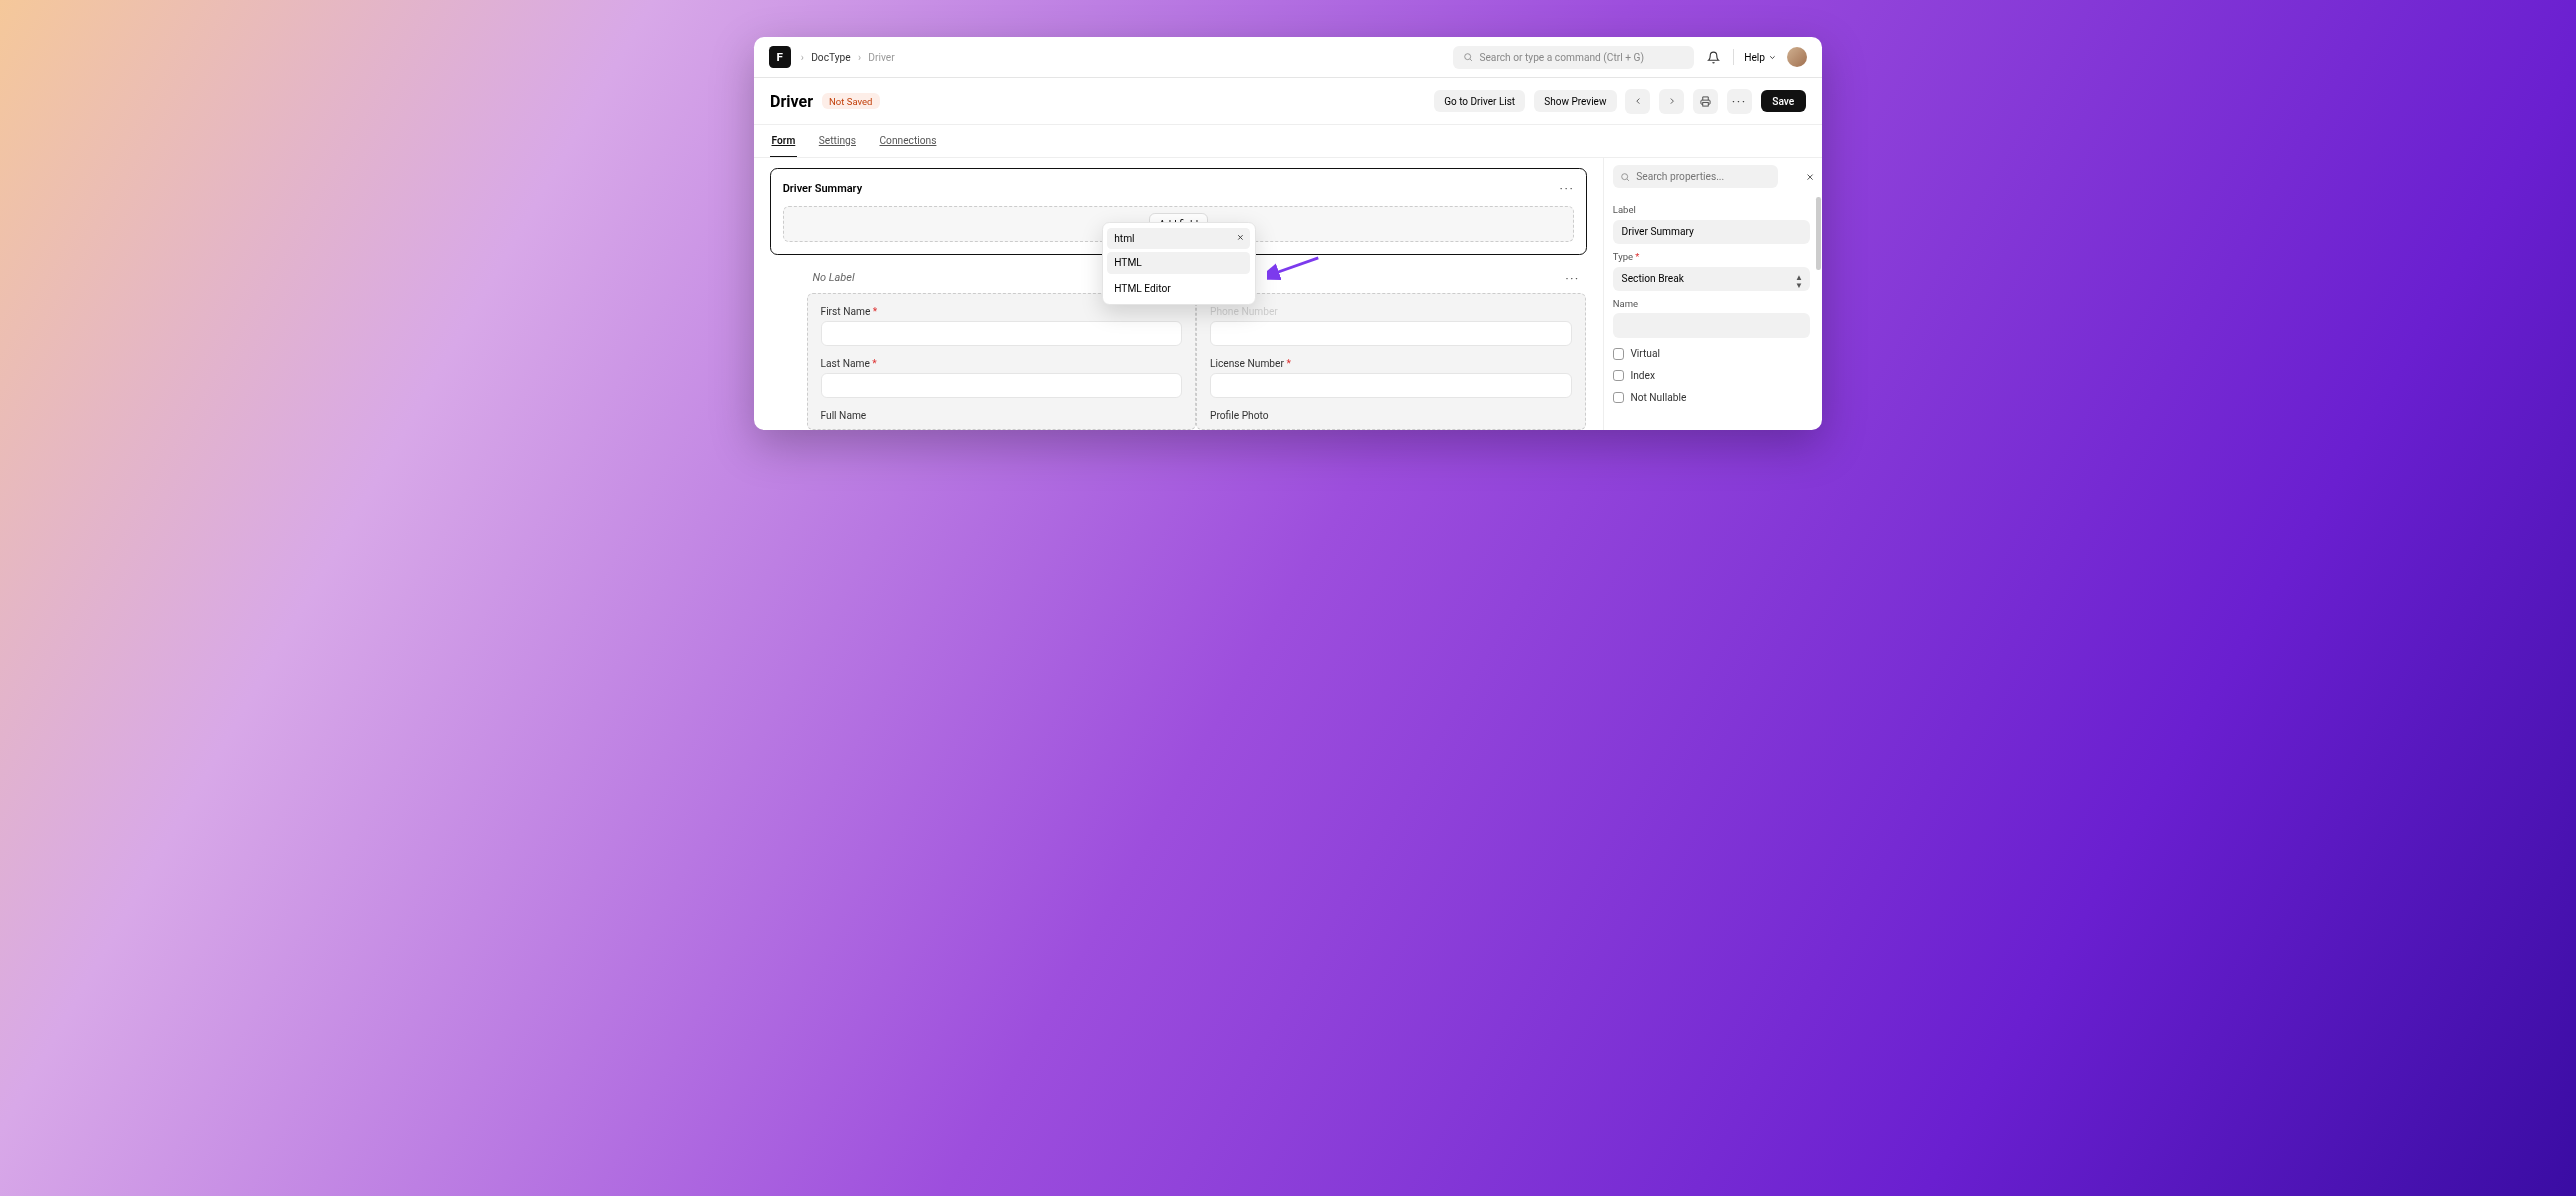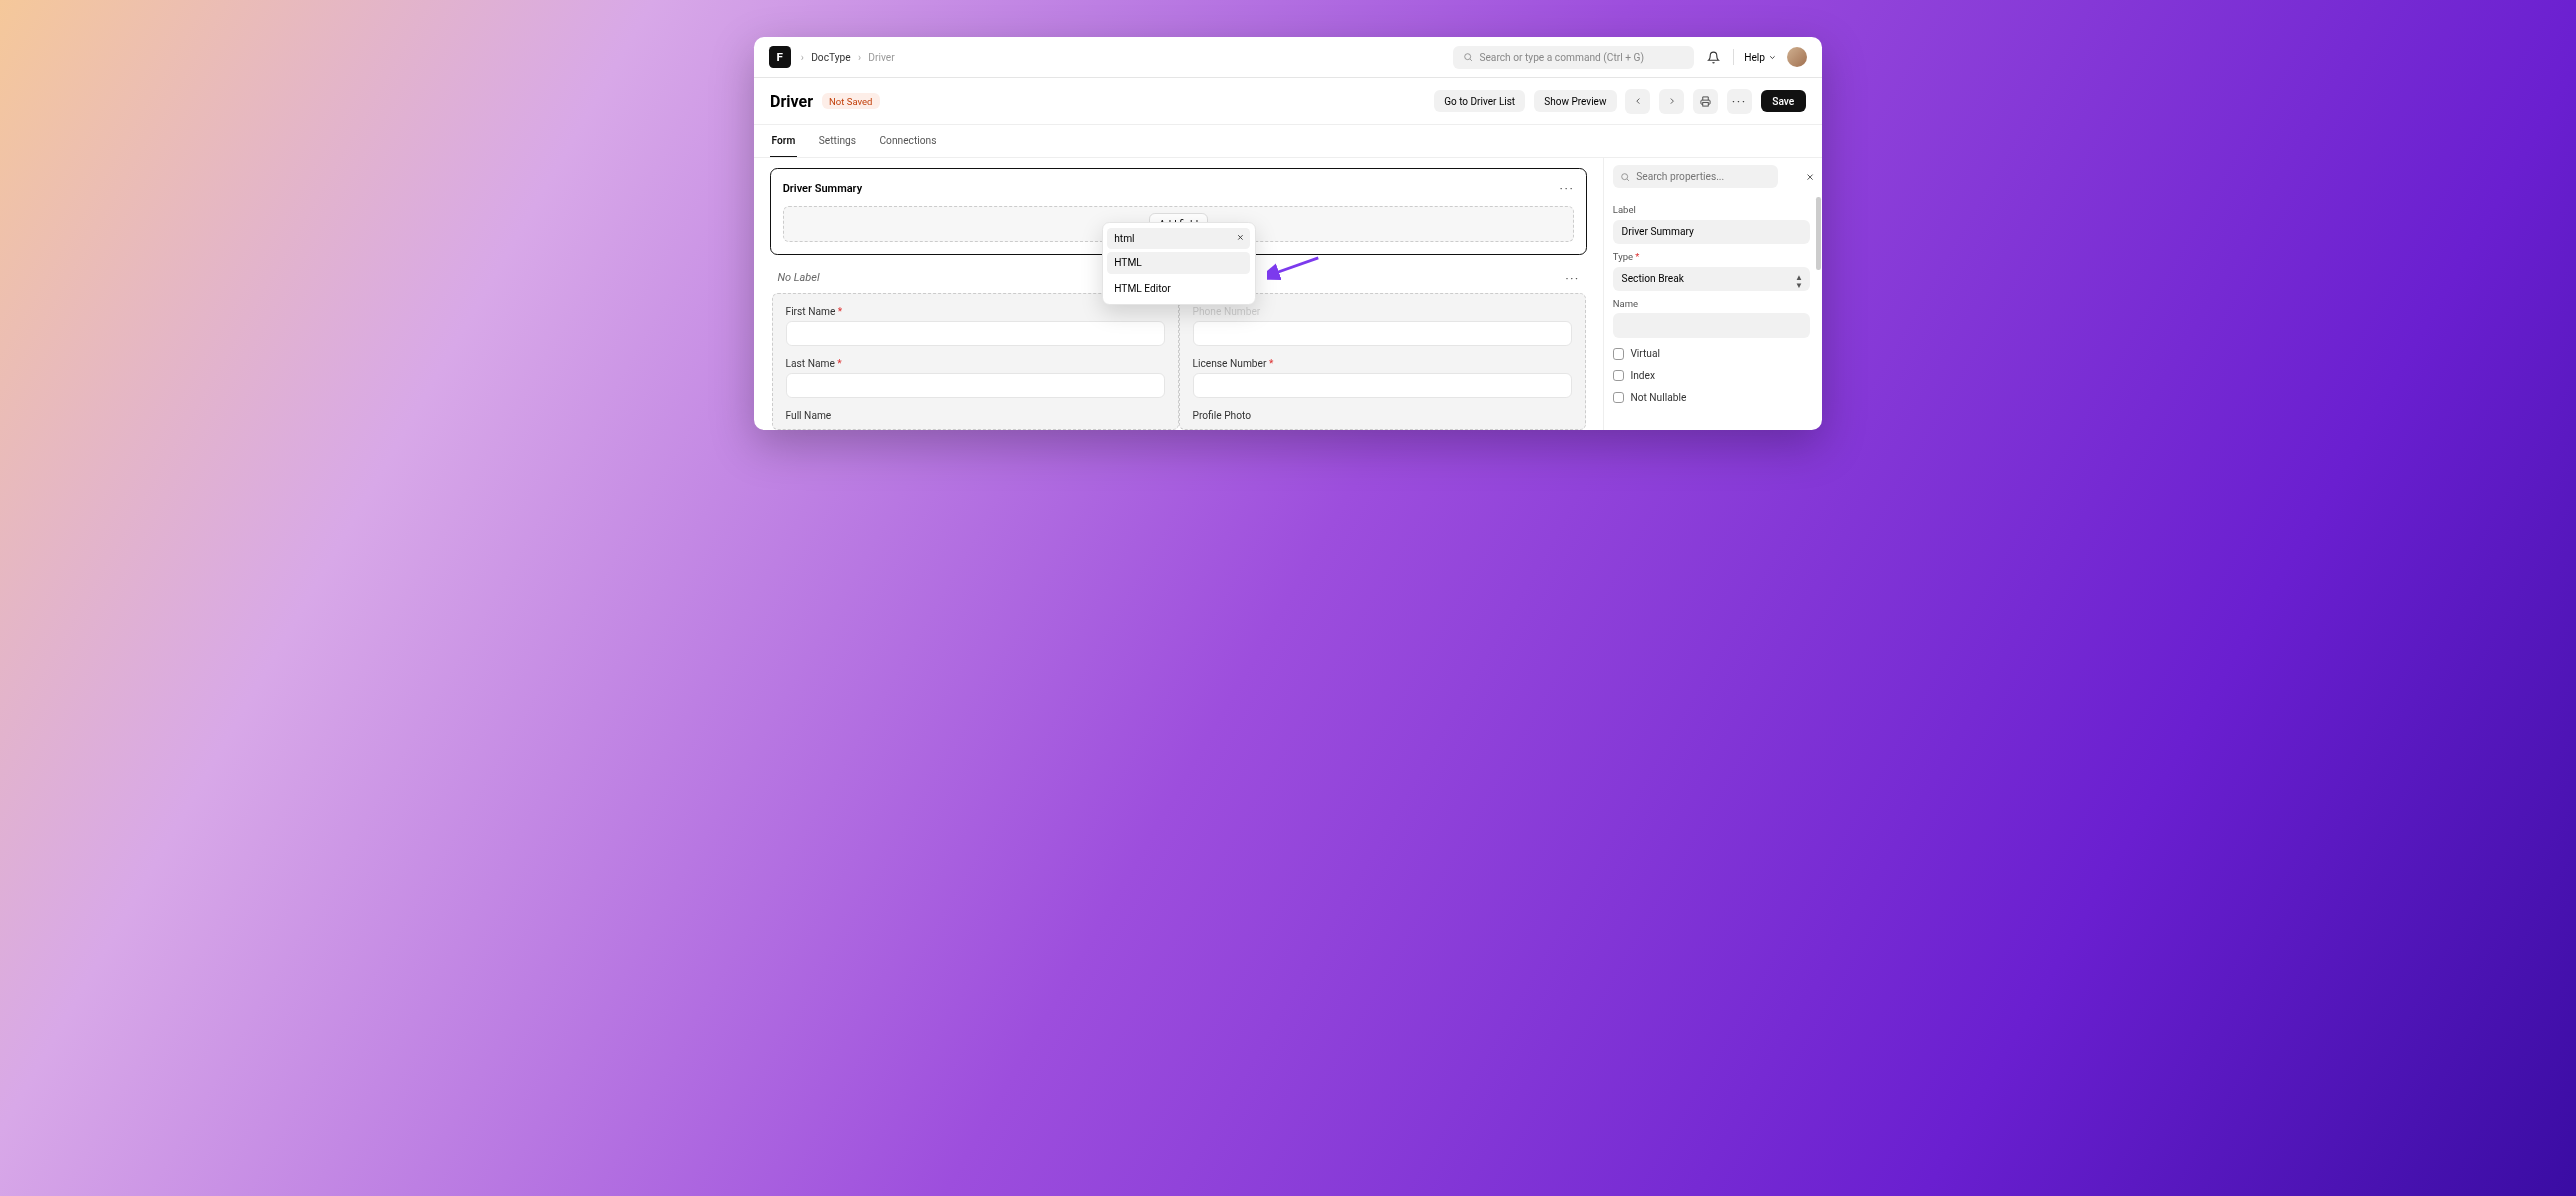--- a/index.html
+++ b/index.html
@@ -71,21 +71,21 @@
     background: #f1f1f1; border: none; border-radius: 5.9px;
     width: 25px; height: 25px; display:flex; align-items:center; justify-content:center;
     cursor: pointer; color:#444;
   }
   .btn-primary {
     background: #111; color: #fff; border: none; border-radius: 5.9px;
     padding: 5.9px 11.7px; font-size: 10.2px; cursor: pointer; font-weight:500;
   }
   
   .tabs { display:flex; gap:20.5px; padding: 0 16px; border-bottom:0.7px solid #eee; }
-  .tab { padding: 10.2px 1.5px; font-size: 10.2px; color:#555; cursor:pointer; }
+  .tab { padding: 10.2px 1.5px; font-size: 10.2px; color:#555; cursor:pointer;text-decoration:underline; }
   .tab.active { color:#111; font-weight:600; border-bottom: 1.5px solid #111; }
   
   .body { display:flex; }
   .canvas { flex:1; padding: 4.4px 16px 0 16px; position:relative; }
   .sidebar { width: 219px; border-left:0.7px solid #eee; padding: 7.3px 0 8.8px 8.8px; position:relative; }
   
   .section {
     border: 0.7px solid #111;
     border-radius: 7.3px;
     padding: 11.7px;
@@ -130,20 +130,21 @@
   .arrow {
     position:absolute;
     top: 94px; left: calc(50% + 88px);
     z-index: 25;
     pointer-events:none;
   }
   
   .section2 {
     margin-top: 16px;
     padding: 0 1.5px 0 1.5px;
+    margin-left: 35px;
   }
   .nolabel { font-style: italic; color:#666; font-size:11px; display:flex; justify-content:space-between; padding: 0 5.9px 7.3px 5.9px;}
   .columns { display:flex; }
   .col {
     flex:1; background:#f4f4f4; border:0.7px dashed #ccc; border-radius:5.9px;
     padding: 11.7px 13px 4.4px 13px;
   }
   .field-label { font-size:10.2px; color:#333; margin-bottom:4.4px; }
   .req { color:#d33; }
   .field-input {

